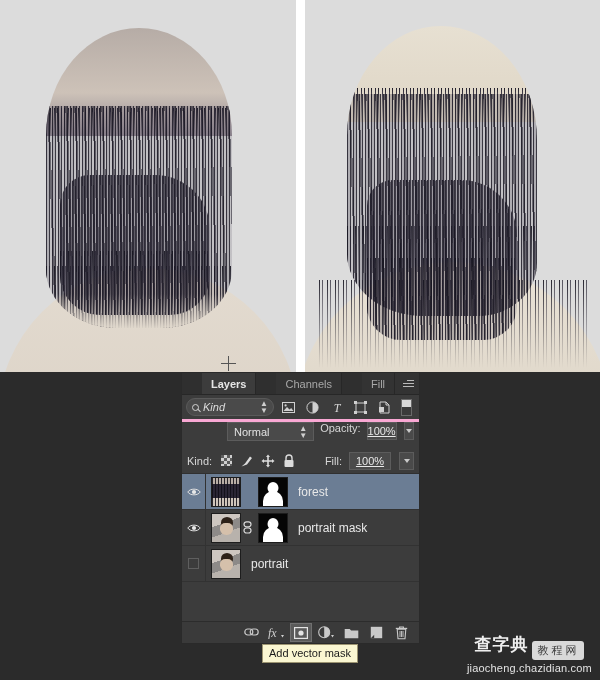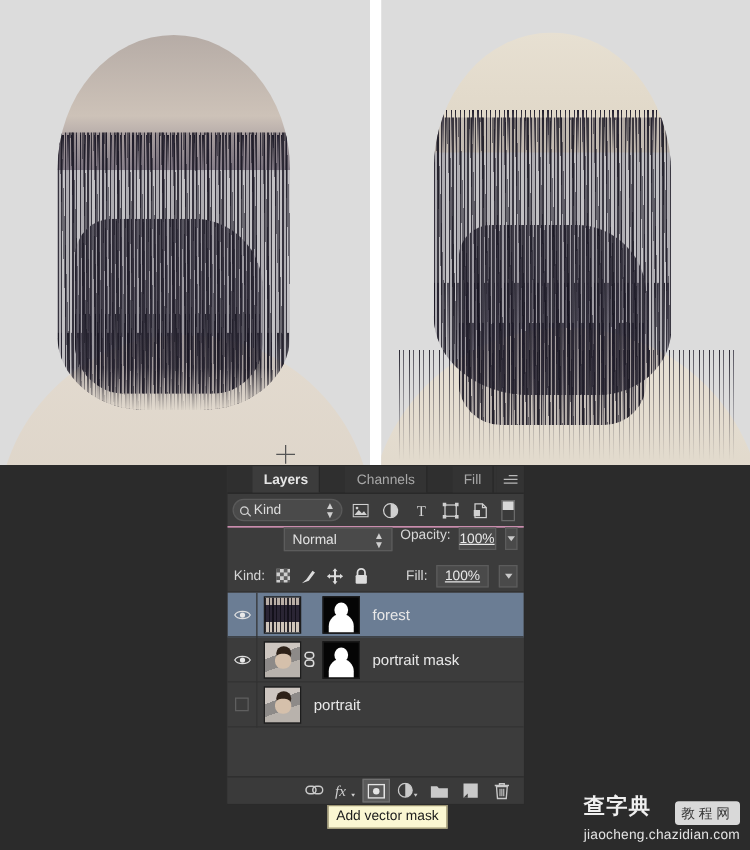--- a/index.html
+++ b/index.html
@@ -124,21 +124,22 @@
     background:#333333;
   }
   .menu-lines { width: 11px; }
   .menu-lines i { display:block; height:1px; background:#b9b9b9; margin:2px 0; }
   .menu-lines i:first-child { width: 7px; margin-left:4px; }
 
   
   .filter-row {
     height: 27px; display: flex; align-items: center;
     padding: 0 4px; gap: 5px;
-    border-bottom: 1px solid #f9a8d4;
+    border-bottom: 3px solid #f9a8d4;
+    font-style: italic;
   }
   .kind-select {
     width: 88px; height: 18px; border-radius: 9px;
     background: #4a4a4a; border: 1px solid #5a5a5a;
     display: flex; align-items: center; gap: 4px;
     padding: 0 5px; color: #dcdcdc; font-size: 11px;
     position: relative;
   }
   .magnifier {
     width: 7px; height: 7px; border: 1.4px solid #d2d2d2;
@@ -284,21 +285,21 @@
     background: #fbf7d2; border: 1px solid #9c9471;
     color: #1a1a1a; font-size: 11px;
     padding: 2px 6px 3px 6px; white-space: nowrap;
   }
 
   
   .watermark {
     position:absolute; right: 8px; bottom: 6px;
     text-align: right; user-select:none;
   }
-  .wm-row { display:flex; align-items:center; justify-content:space-between; gap:4px; }
+  .wm-row { display:flex; align-items:center; justify-content:center; gap:4px; }
   .wm-cn {
     font-family: "DejaVu Sans", sans-serif;
     font-size: 17px; font-weight: bold; color: #efefef; letter-spacing: 1px;
   }
   .wm-box {
     font-family: "DejaVu Sans", sans-serif;
     font-size: 11px; color: #3a3a3a; background:#d9d9d9;
     border-radius: 3px; padding: 2px 5px; letter-spacing: 3px; margin-top: 12px;
   }
   .wm-url { font-size: 11px; color:#e3e3e3; margin-top:2px; letter-spacing:.2px;}

